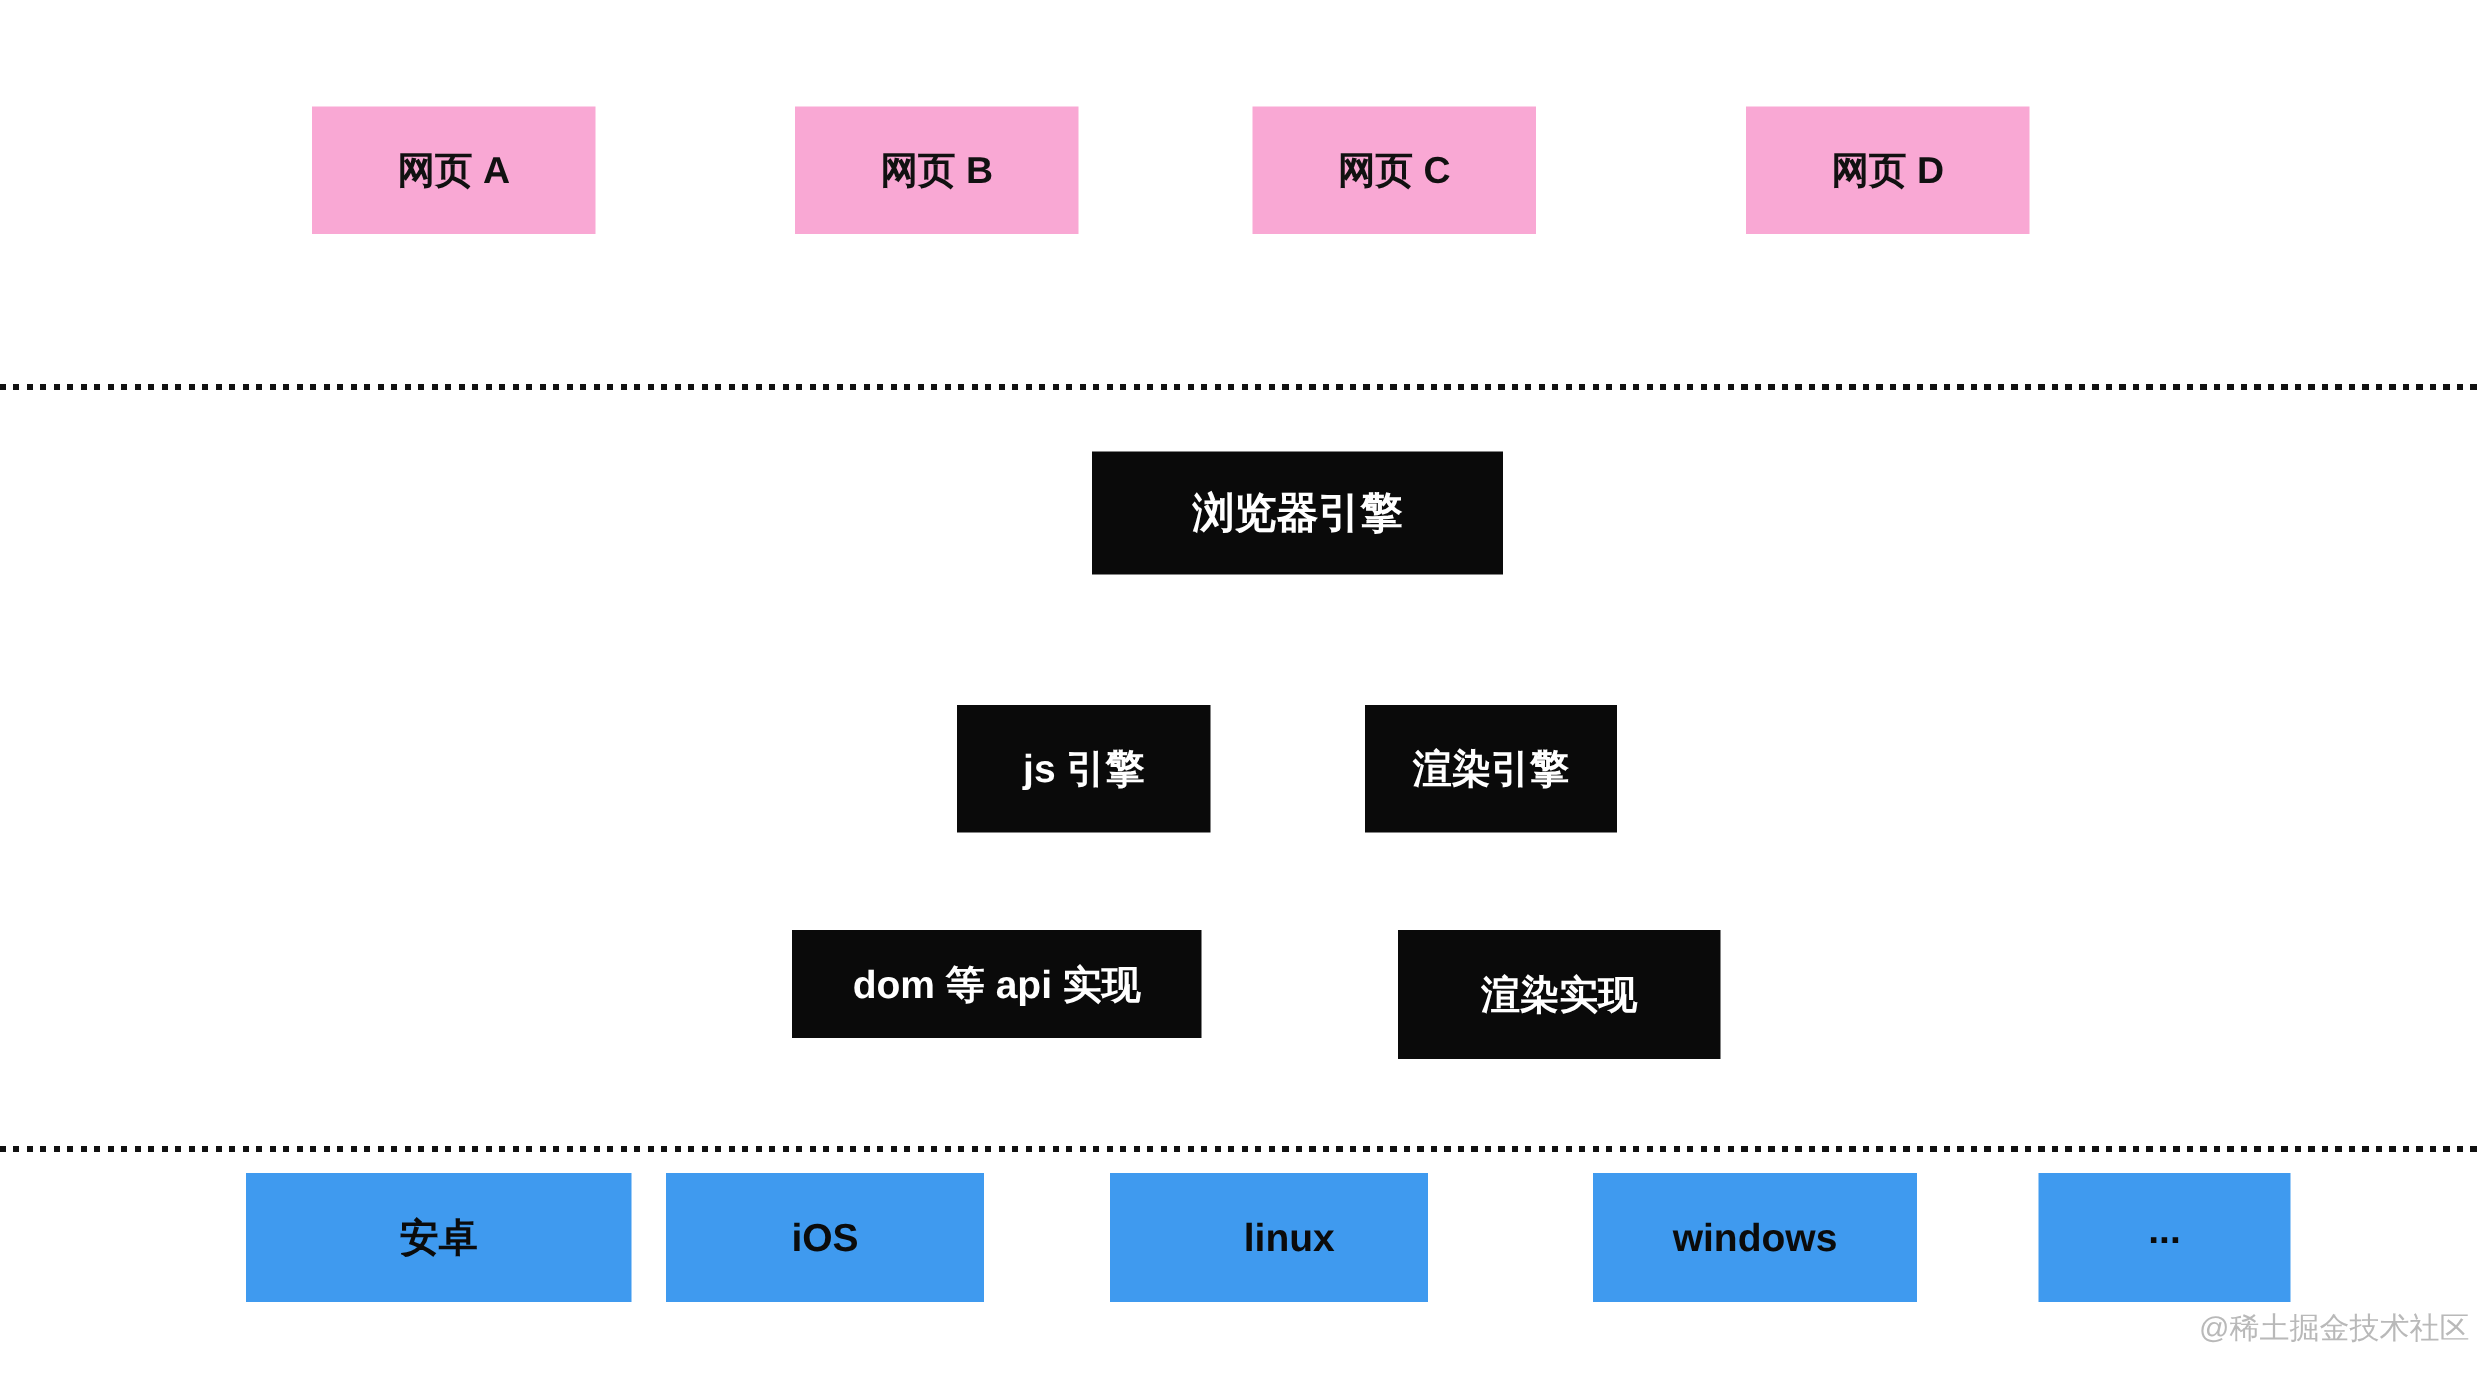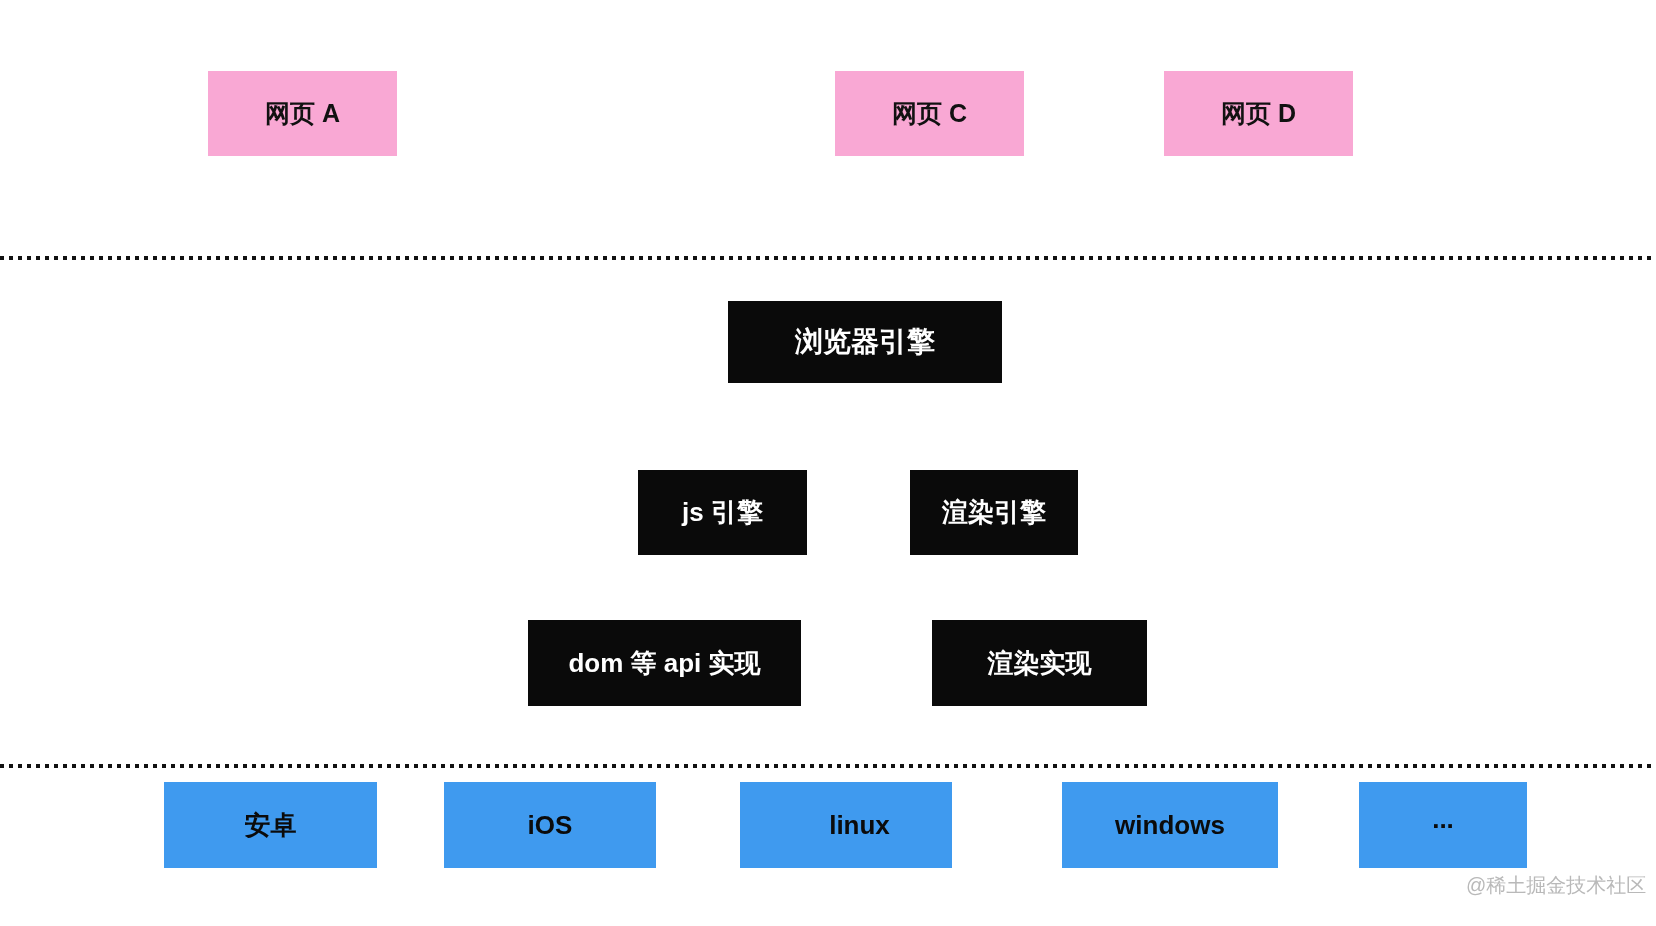--- a/index.html
+++ b/index.html
@@ -67,29 +67,29 @@
   }
   #node-js-engine {
     left: 638px; top: 470px; width: 169px; height: 85px;
     font-size: 26px;
   }
   #node-render-engine {
     left: 910px; top: 470px; width: 168px; height: 85px;
     font-size: 26px;
   }
   #node-dom-api-impl {
-    left: 528px; top: 620px; width: 273px; height: 86px;
+    left: 528px; top: 620px; width: 273px; height: 72px;
     font-size: 26px;
   }
   #node-render-impl {
     left: 932px; top: 620px; width: 215px; height: 86px;
     font-size: 26px;
   }
 
-  #platform-android { left: 164px;  width: 213px; }
+  #platform-android { left: 164px;  width: 257px; }
   #platform-ios     { left: 444px;  width: 212px; }
   #platform-linux   { left: 740px;  width: 212px; padding-left: 27px; }
   #platform-windows { left: 1062px; width: 216px; }
   #platform-more    { left: 1359px; width: 168px; }
   #platform-more .ellipsis-label { transform: translateY(-18%); }
 
   #watermark {
     position: absolute;
     left: 1466px;
     top: 872px;
@@ -98,20 +98,23 @@
     white-space: nowrap;
   }
 </style>
 </head>
 <body>
 
 <div id="canvas">
 
   <div class="node page-box" id="node-webpage-a">
     <span>网页 A</span>
+  </div>
+  <div class="node page-box" id="node-webpage-b">
+    <span>网页 B</span>
   </div>
   <div class="node page-box" id="node-webpage-c">
     <span>网页 C</span>
   </div>
   <div class="node page-box" id="node-webpage-d">
     <span>网页 D</span>
   </div>
 
   <div class="dotted-sep" id="sep-top"></div>
 

